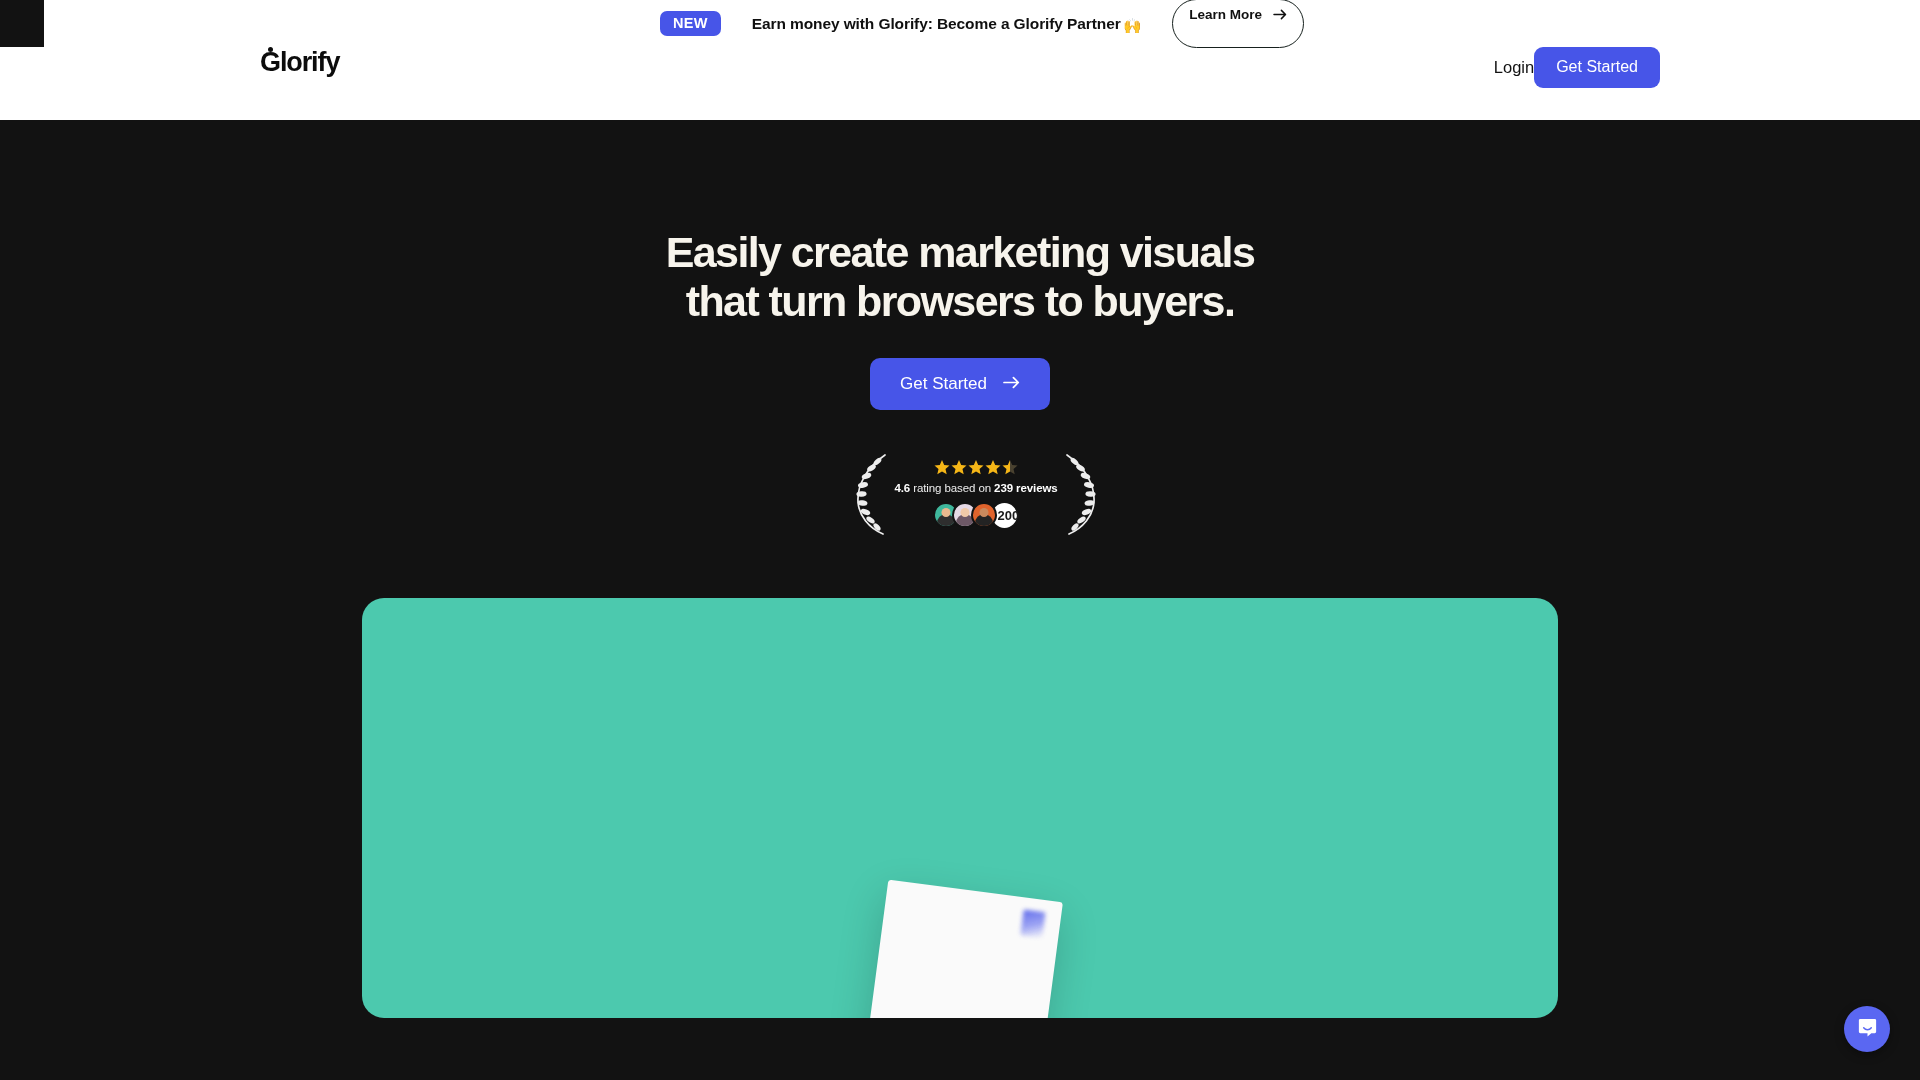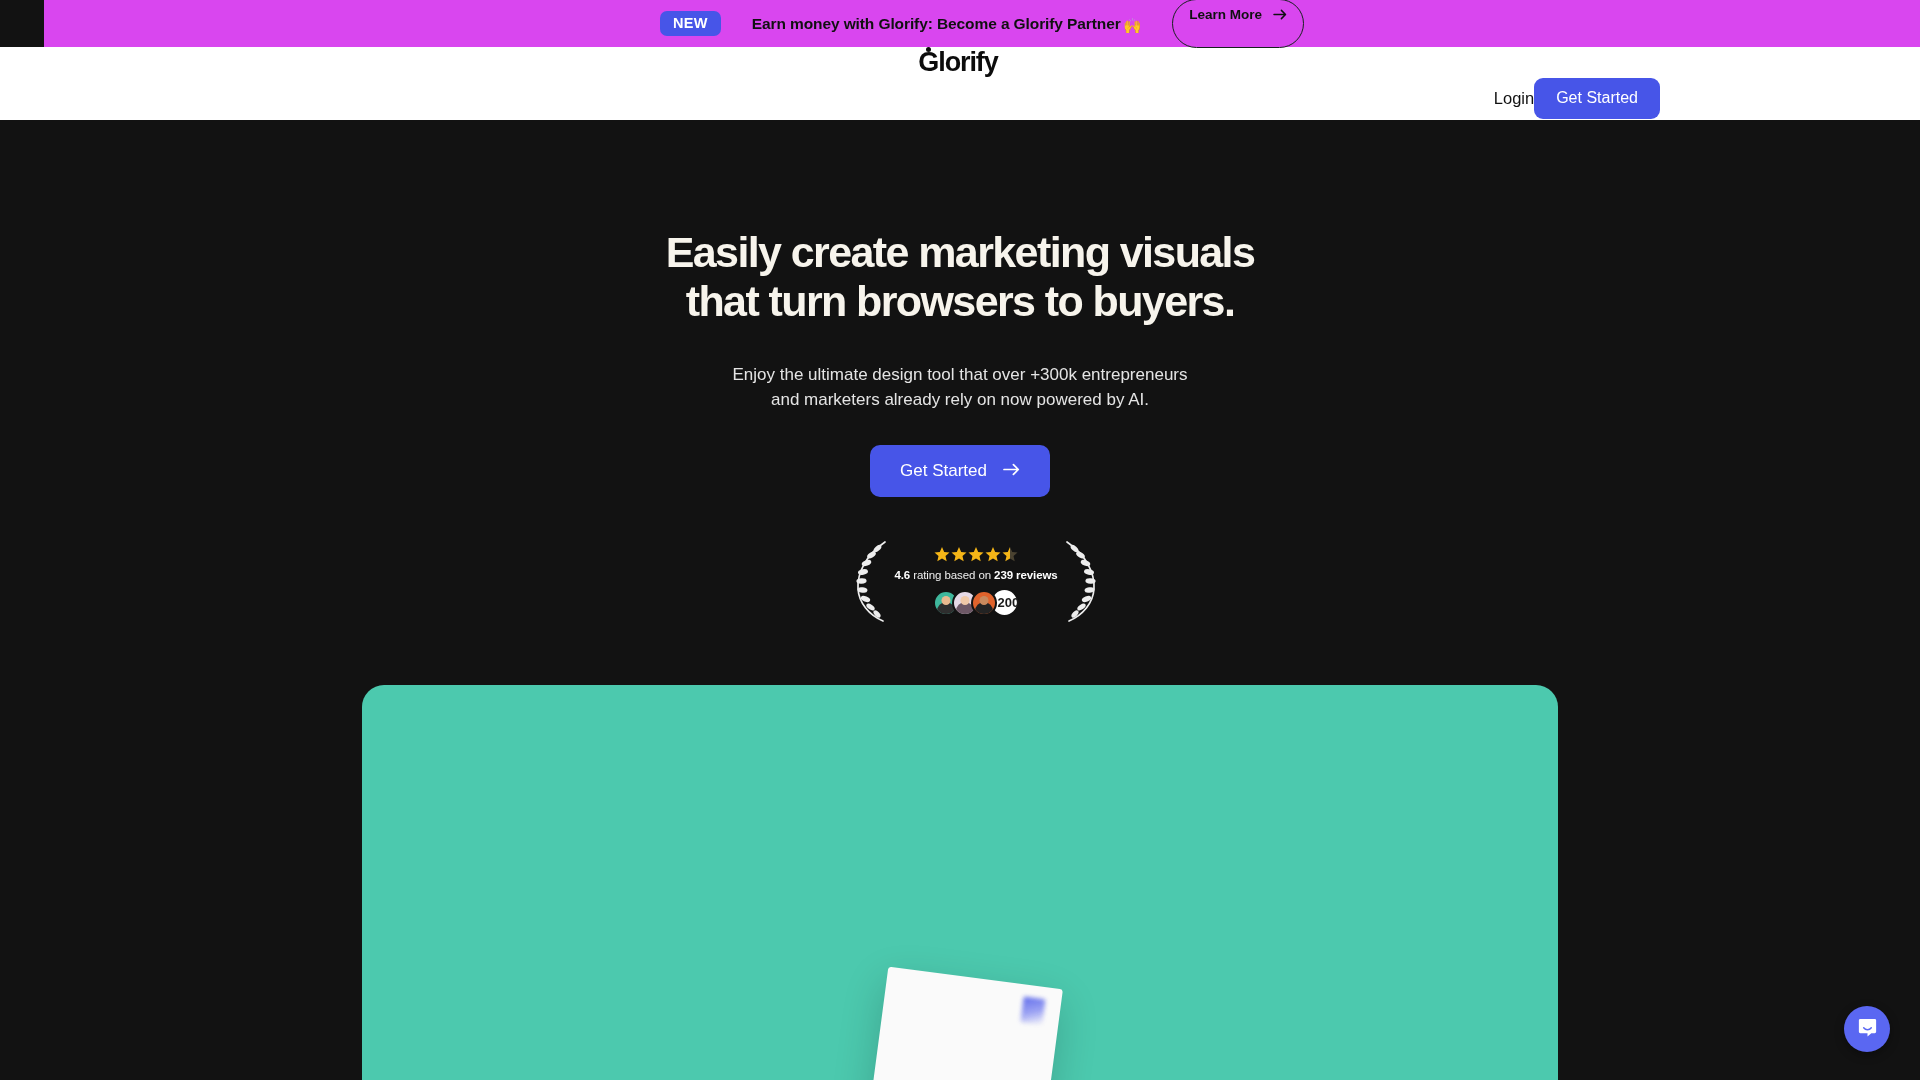--- a/index.html
+++ b/index.html
@@ -10,21 +10,21 @@
     height: 1080px;
     overflow: hidden;
     background: #121212;
     font-family: "Liberation Sans", sans-serif;
     -webkit-font-smoothing: antialiased;
   }
 
   
   .banner {
     height: 47px;
-    background: #d946ef;
+    background: #ffffff;
     display: flex;
     align-items: center;
     justify-content: center;
     gap: 0;
     position: relative;
     z-index: 40;
     margin-left: 44px;
   }
   .banner-inner {
     display: flex;
@@ -69,25 +69,24 @@
     cursor: pointer;
     line-height: 1;
   }
   .learn-more .arrow { display: inline-flex; }
 
   
   .nav {
     height: 73px;
     background: #FFFFFF;
     display: flex;
-    align-items: center;
+    align-items: flex-start;
     padding: 0 calc((1920px - 1400px) / 2);
     position: relative;
     z-index: 30;
-    flex-direction: column;
   }
   .nav-left { display: flex; align-items: center; }
   .logo {
     font-size: 27px;
     font-weight: 700;
     letter-spacing: -1.1px;
     color: #0C0C0C;
     position: relative;
     padding-right: 4px;
     user-select: none;
@@ -352,24 +351,20 @@
     <button class="btn-primary">Get Started</button>
   </div>
 </nav>
 
 <section class="hero">
   <h1>
     <span class="line">Easily create marketing visuals</span>
     <span class="line">that turn browsers to buyers.</span>
   </h1>
 
-  <p class="hero-sub">
-    <span class="line">Enjoy the ultimate design tool that over +300k entrepreneurs</span>
-    <span class="line">and marketers already rely on now powered by AI.</span>
-  </p>
 
   <div class="cta-wrap">
     <button class="btn-hero">
       <span>Get Started</span>
       <span>
         <svg width="17" height="13" viewBox="0 0 17 13" fill="none" aria-hidden="true">
           <path d="M1 6.5H15M10.4 1.6L15.3 6.5L10.4 11.4" stroke="#ffffff" stroke-width="1.7" stroke-linecap="round" stroke-linejoin="round"></path>
         </svg>
       </span>
     </button>

